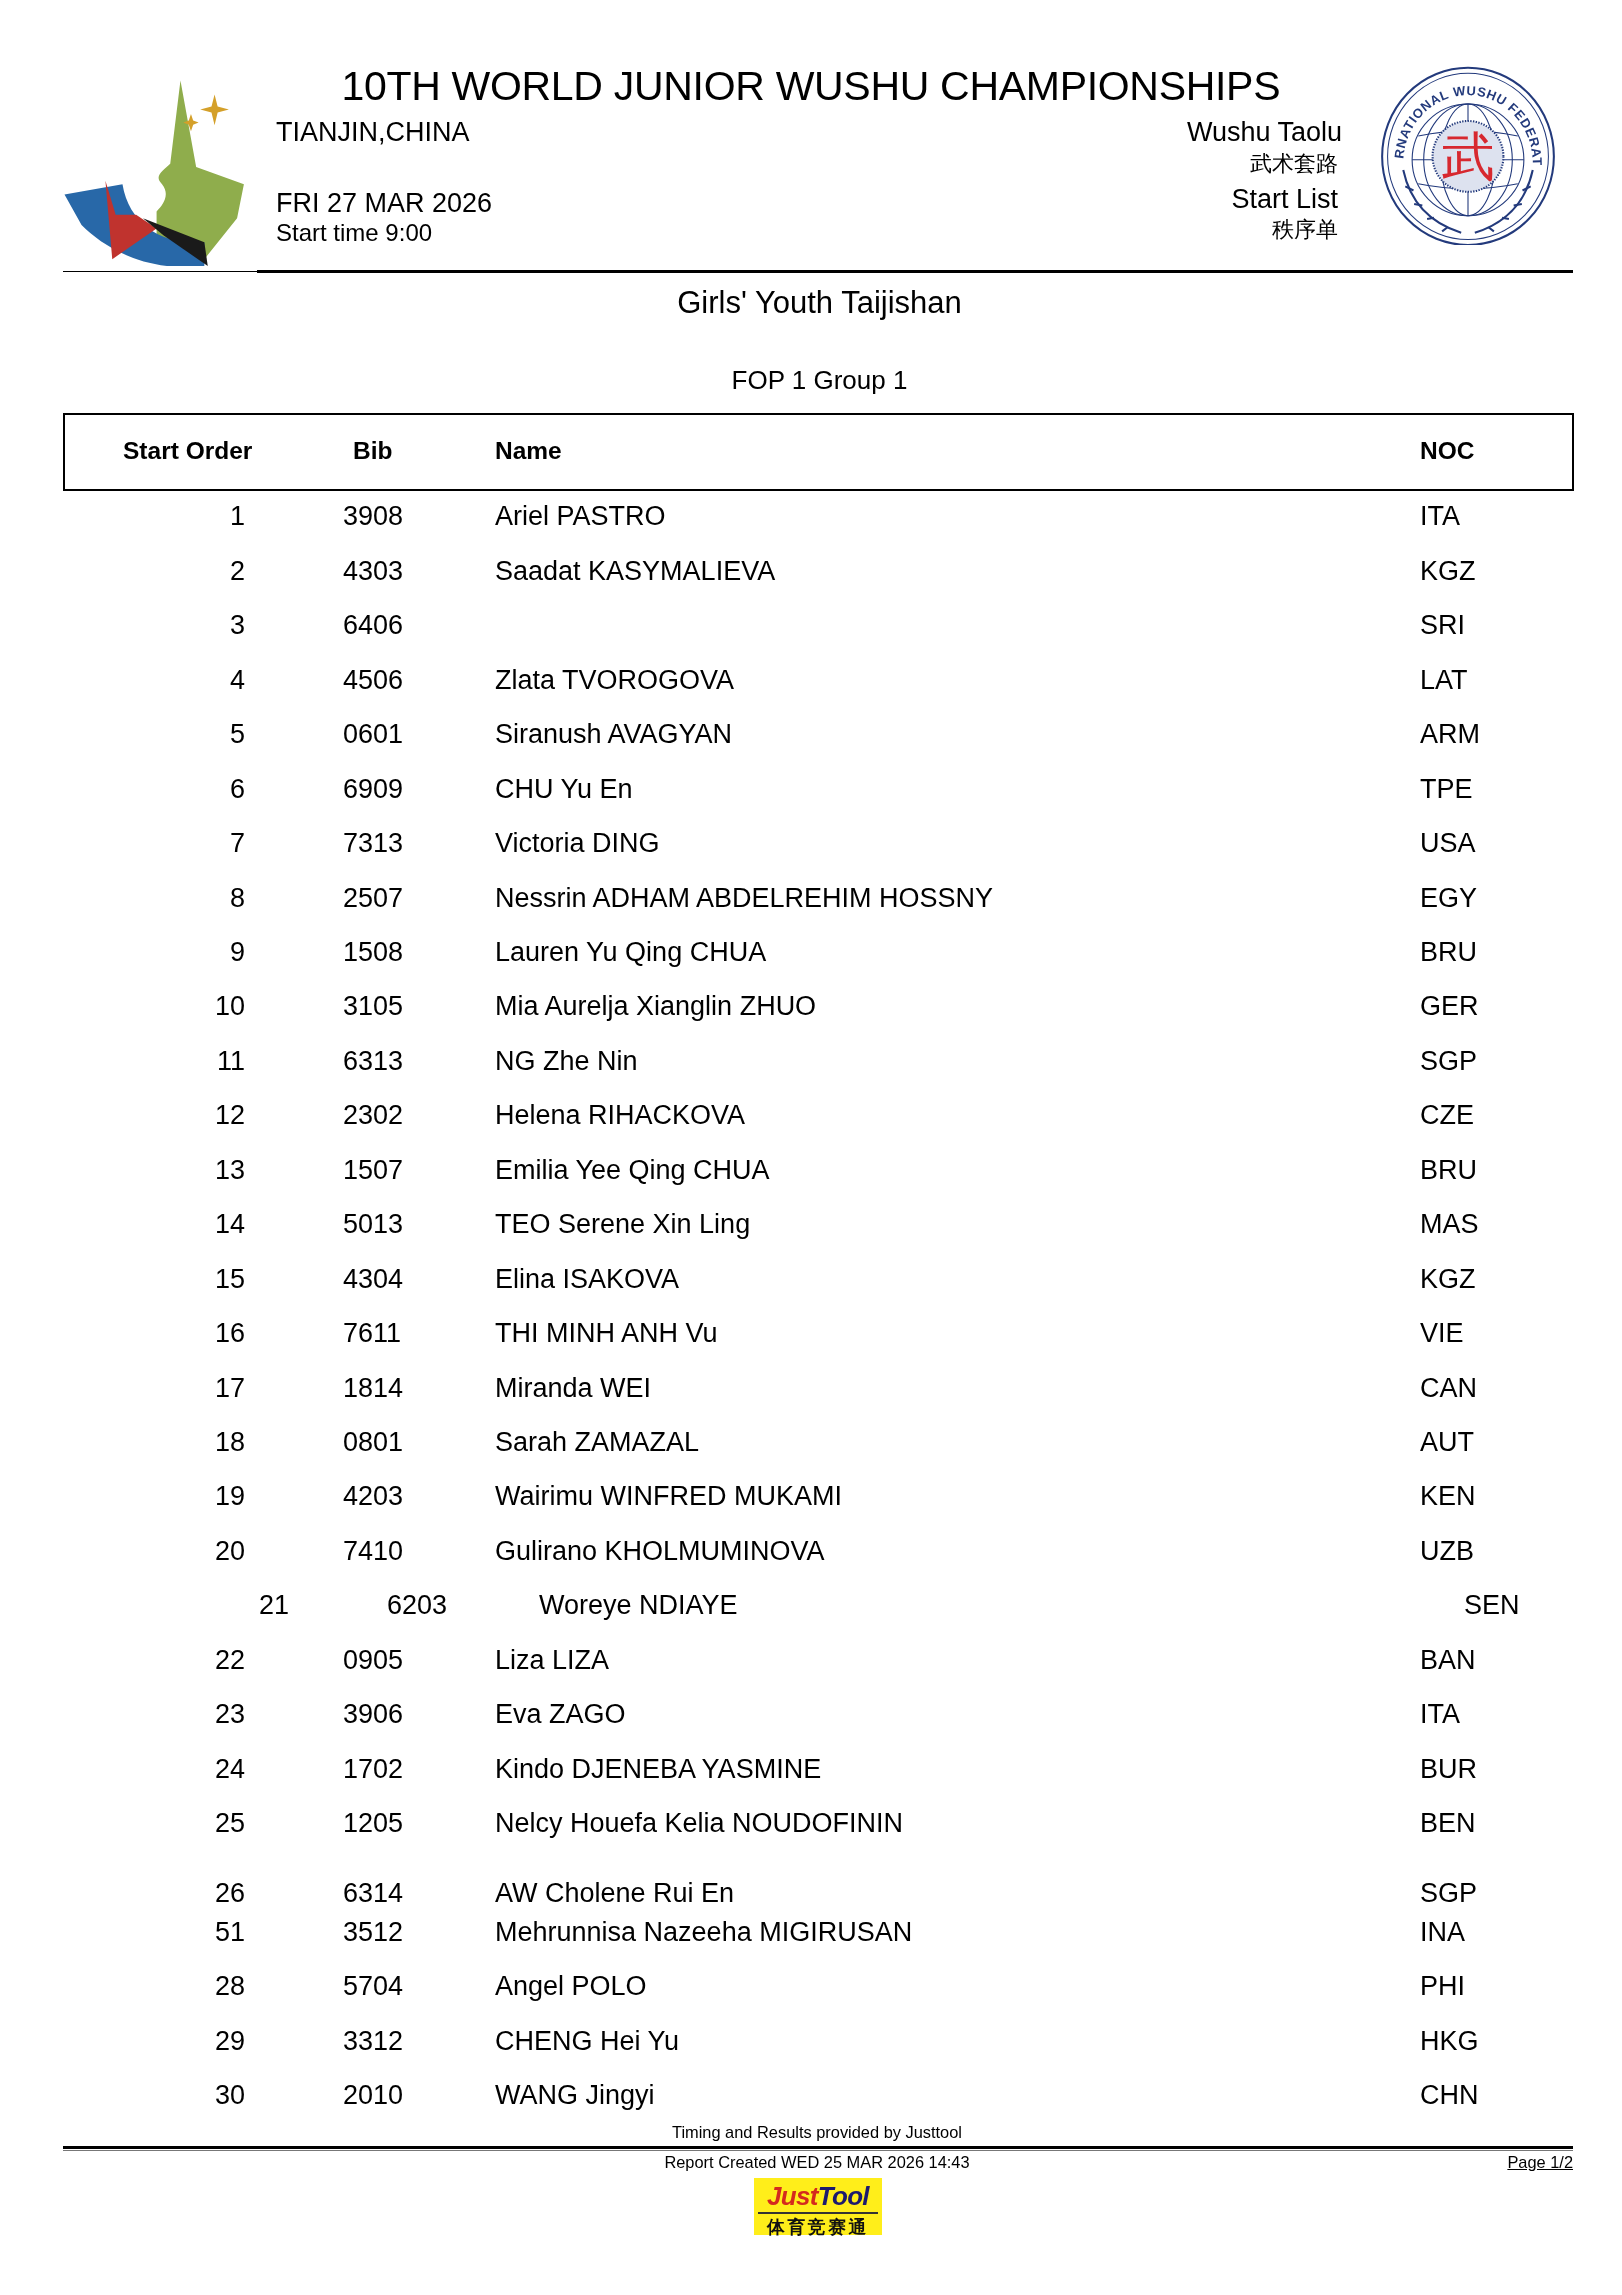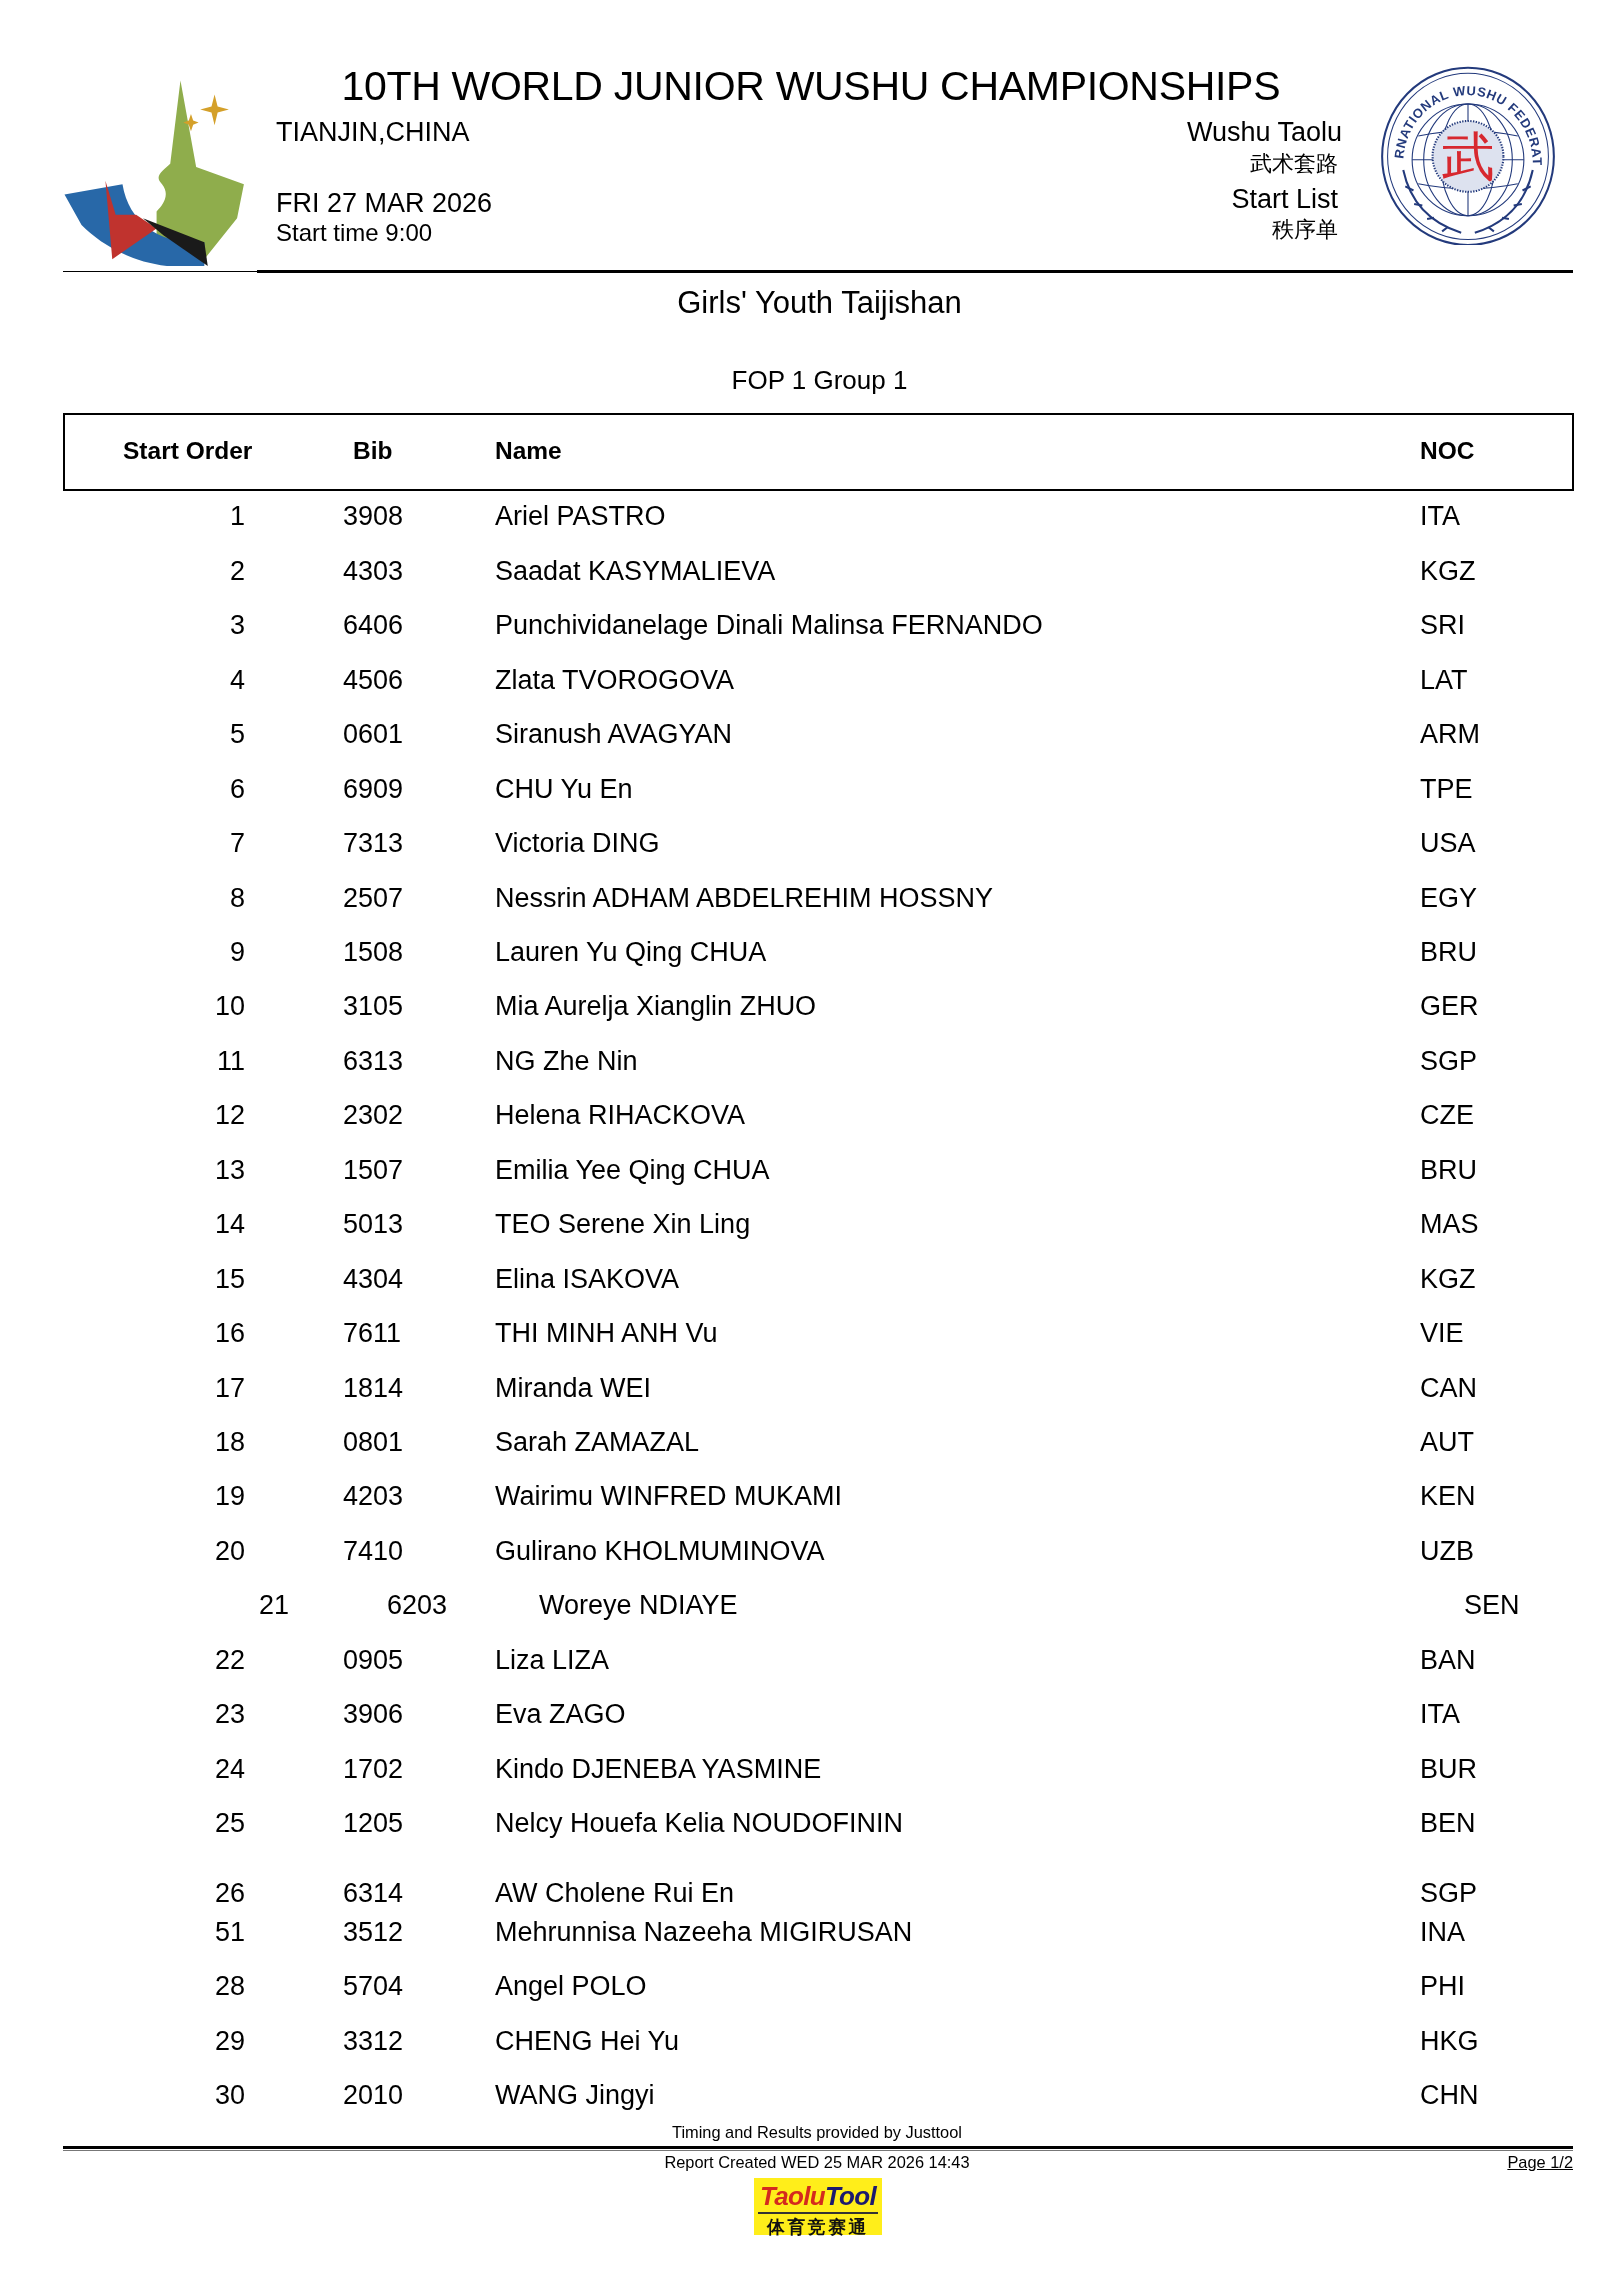--- a/index.html
+++ b/index.html
@@ -114,21 +114,20 @@
     </div>
     <div class="abs row" style="top: 556px;">
       <span class="order">2</span>
       <span class="bib">4303</span>
       <span class="name">Saadat KASYMALIEVA</span>
       <span class="noc">KGZ</span>
     </div>
     <div class="abs row" style="top: 610px;">
       <span class="order">3</span>
       <span class="bib">6406</span>
-      <span class="name">Punchividanelage Dinali Malinsa FERNANDO</span>
       <span class="noc">SRI</span>
     </div>
     <div class="abs row" style="top: 665px;">
       <span class="order">4</span>
       <span class="bib">4506</span>
       <span class="name">Zlata TVOROGOVA</span>
       <span class="noc">LAT</span>
     </div>
     <div class="abs row" style="top: 719px;">
       <span class="order">5</span>
@@ -288,17 +287,17 @@
     </div>
   </div>
 
 <div class="abs footer-credit">Timing and Results provided by Justtool</div>
 <div class="abs footer-rule"></div>
 <div class="abs footer-rule2"></div>
 <div class="abs report-created">Report Created WED 25 MAR 2026 14:43</div>
 <div class="abs page-num">Page 1/2</div>
 
 <div class="abs justtool">
-  <div class="jt-word"><span class="jt-red">Taolu</span><span class="jt-blue">Tool</span></div>
+  <div class="jt-word"><span class="jt-red">Just</span><span class="jt-blue">Tool</span></div>
   <div class="jt-line"></div>
   <div class="jt-cn">体育竞赛通</div>
 </div>
 
 
 </body></html>

